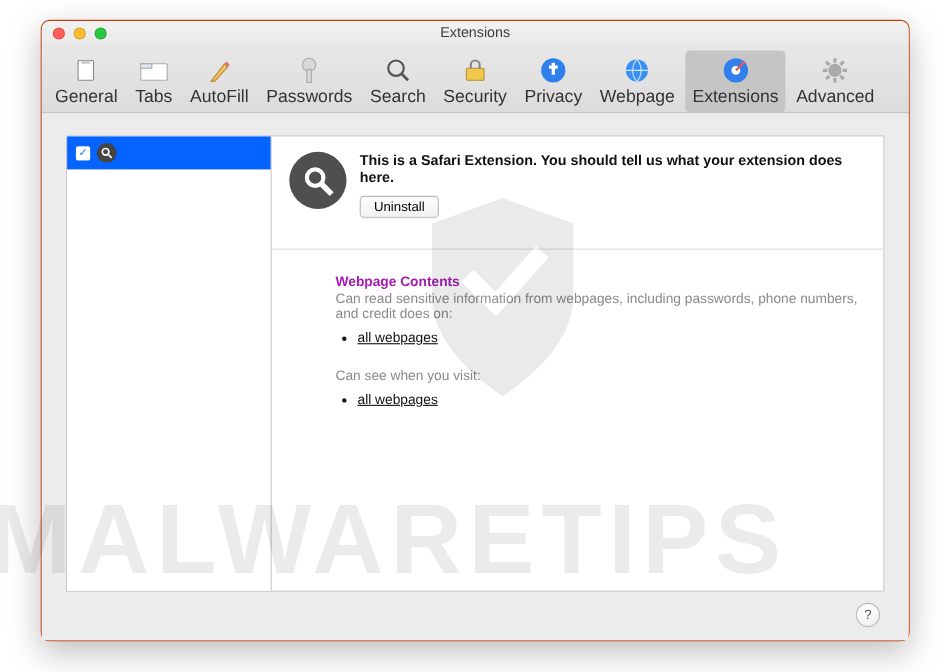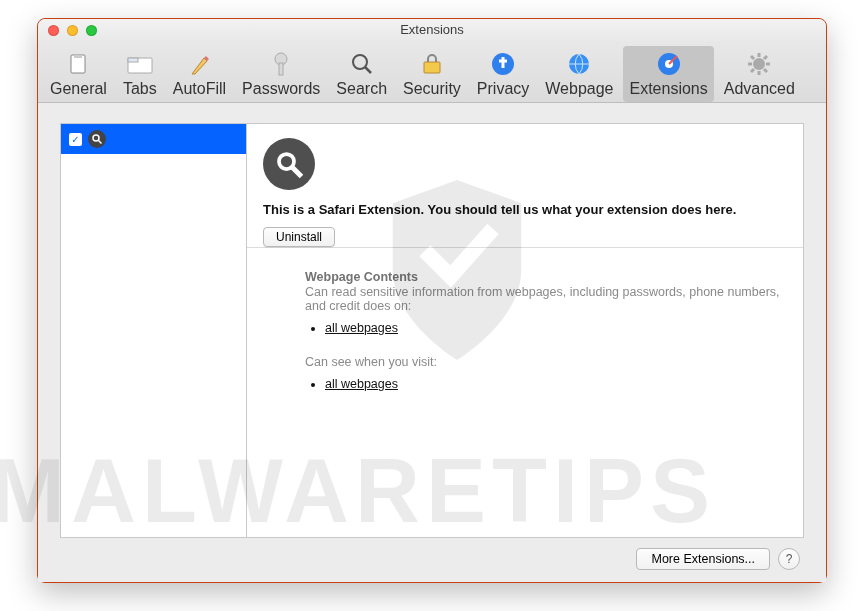--- a/index.html
+++ b/index.html
@@ -124,24 +124,23 @@
     background:#444;
     display:flex;align-items:center;justify-content:center;
   }
   .detail {
     flex:1;
     display:flex;
     flex-direction:column;
   }
   .detail-top {
     display:flex;
-    padding: 14px 16px 0 16px;
+    padding: 14px 16px 28px 16px;
     border-bottom:1px solid #dcdcdc;
     gap: 12px;
-    flex-direction: column;
   }
   .big-icon {
     width:52px;height:52px;border-radius:50%;
     background:#4f4f4f;
     display:flex;align-items:center;justify-content:center;
     flex-shrink:0;
   }
   .desc {
     font-size: 13px;
     color:#111;
@@ -157,21 +156,21 @@
     box-shadow: 0 1px 0 rgba(0,0,0,0.05);
   }
   .perms {
     padding: 22px 20px 10px 58px;
     font-size:12.5px;
     color:#222;
   }
   .perms h4 {
     font-size:12.5px;
     font-weight:700;
-    color:#737373;
+    color:#a21caf;
     margin-bottom:1px;
   }
   .perms p.sub {
     color:#8a8a8a;
     margin-bottom:6px;
   }
   .perms ul {
     list-style: disc;
     margin: 0 0 18px 20px;
   }
@@ -376,21 +375,20 @@
           <p class="sub">Can see when you visit:</p>
           <ul>
             <li>all webpages</li>
           </ul>
         </div>
       </div>
 
     </div>
 
     <div class="footer">
-      <button class="more-btn">More Extensions...</button>
       <button class="help-btn">?</button>
     </div>
   </div>
 
 </div>
 
 <svg class="wm-shield" viewBox="0 0 100 140">
   <path d="M50 0 L100 18 V70 C100 110 50 140 50 140 C50 140 0 110 0 70 V18 Z" fill="#000"></path>
   <path d="M25 55 L45 75 L78 38" stroke="#fff" stroke-width="12" fill="none"></path>
 </svg>

